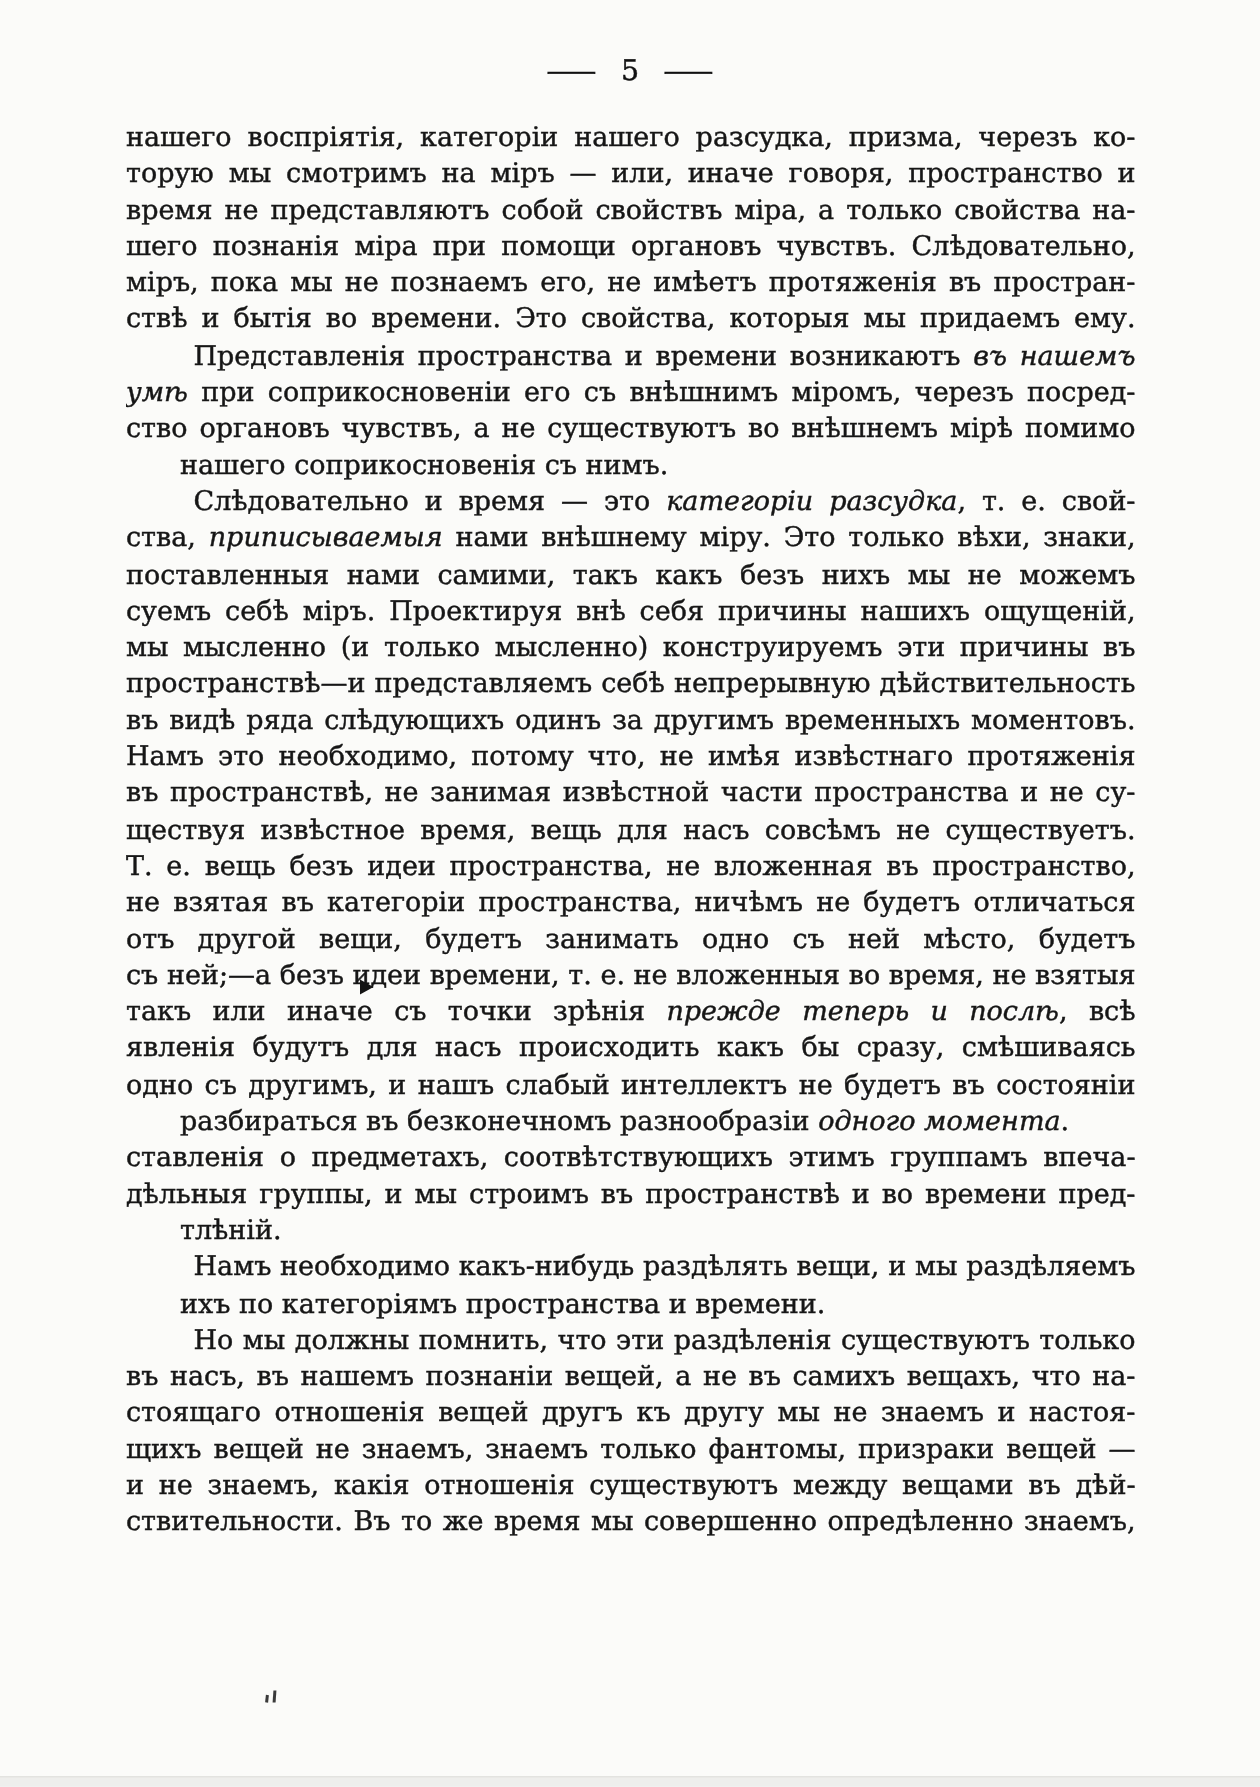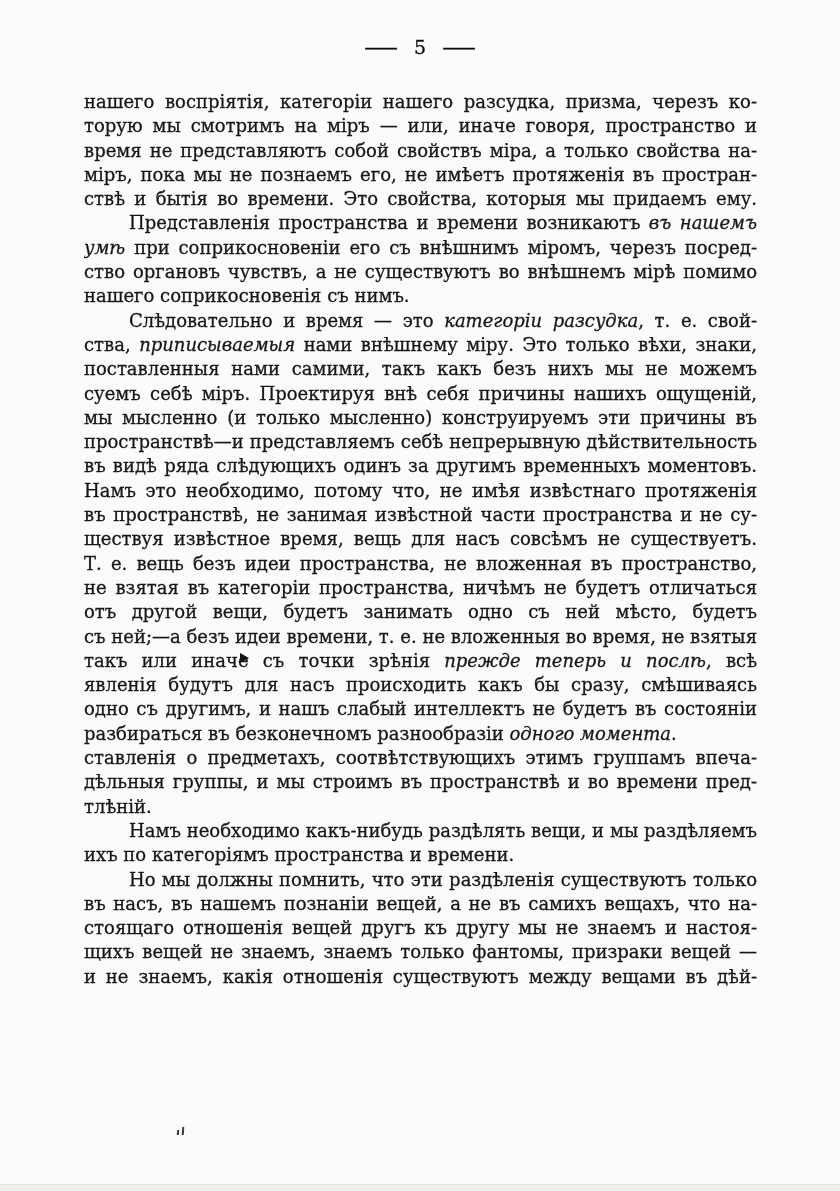--- a/index.html
+++ b/index.html
@@ -24,32 +24,32 @@
     margin:0 24px;
     -webkit-text-stroke:0.4px #111;
   }
   .page-header .num {
     display:inline-block;
     font-size:19px;
     -webkit-text-stroke:0.3px #111;
   }
   .text-block {
     position:absolute;
-    left:84px; top:90px; width:673px;
+    left:84px; top:80px; width:673px;
     font-size:18px;
     -webkit-text-stroke:0.3px #1a1a1a;
   }
   .line {
     height:24.3px;
     line-height:24.3px;
     text-align:justify;
     text-align-last:justify;
     overflow:hidden;
   }
-  .line.end { text-align-last:left; }
+  .line.end { text-align-last:left;margin-left:36px; }
   .line.ind { text-indent:45px; }
   .it { font-style:italic; }
   .ink-triangle {
     position:absolute;
     left:240px; top:653px;
     width:0; height:0;
     border-left:9px solid #141414;
     border-top:5px solid transparent;
     border-bottom:5px solid transparent;
   }
@@ -76,20 +76,21 @@
 <div class="page">
 
   <div class="page-header">
     <span class="dash">—</span><span class="num">5</span><span class="dash">—</span>
   </div>
 
   <div class="text-block">
       <div class="line"><span>нашего воспріятія, категоріи нашего разсудка, призма, черезъ ко-</span></div>
       <div class="line"><span>торую мы смотримъ на міръ — или, иначе говоря, пространство и</span></div>
       <div class="line"><span>время не представляютъ собой свойствъ міра, а только свойства на-</span></div>
+      <div class="line"><span>шего познанія міра при помощи органовъ чувствъ. Слѣдовательно,</span></div>
       <div class="line"><span>міръ, пока мы не познаемъ его, не имѣетъ протяженія въ простран-</span></div>
       <div class="line"><span>ствѣ и бытія во времени. Это свойства, которыя мы придаемъ ему.</span></div>
       <div class="line ind"><span>Представленія пространства и времени возникаютъ </span><span class="it">въ нашемъ</span></div>
       <div class="line"><span class="it">умѣ</span><span> при соприкосновеніи его съ внѣшнимъ міромъ, черезъ посред-</span></div>
       <div class="line"><span>ство органовъ чувствъ, а не существуютъ во внѣшнемъ мірѣ помимо</span></div>
       <div class="line end"><span>нашего соприкосновенія съ нимъ.</span></div>
       <div class="line ind"><span>Слѣдовательно и время — это </span><span class="it">категоріи разсудка</span><span>, т. е. свой-</span></div>
       <div class="line"><span>ства, </span><span class="it">приписываемыя</span><span> нами внѣшнему міру. Это только вѣхи, знаки,</span></div>
       <div class="line"><span>поставленныя нами самими, такъ какъ безъ нихъ мы не можемъ</span></div>
       <div class="line"><span>суемъ себѣ міръ. Проектируя внѣ себя причины нашихъ ощущеній,</span></div>
@@ -110,20 +111,21 @@
       <div class="line"><span>ставленія о предметахъ, соотвѣтствующихъ этимъ группамъ впеча-</span></div>
       <div class="line"><span>дѣльныя группы, и мы строимъ въ пространствѣ и во времени пред-</span></div>
       <div class="line end"><span>тлѣній.</span></div>
       <div class="line ind"><span>Намъ необходимо какъ-нибудь раздѣлять вещи, и мы раздѣляемъ</span></div>
       <div class="line end"><span>ихъ по категоріямъ пространства и времени.</span></div>
       <div class="line ind"><span>Но мы должны помнить, что эти раздѣленія существуютъ только</span></div>
       <div class="line"><span>въ насъ, въ нашемъ познаніи вещей, а не въ самихъ вещахъ, что на-</span></div>
       <div class="line"><span>стоящаго отношенія вещей другъ къ другу мы не знаемъ и настоя-</span></div>
       <div class="line"><span>щихъ вещей не знаемъ, знаемъ только фантомы, призраки вещей —</span></div>
       <div class="line"><span>и не знаемъ, какія отношенія существуютъ между вещами въ дѣй-</span></div>
+      <div class="line"><span>ствительности. Въ то же время мы совершенно опредѣленно знаемъ,</span></div>
     </div>
 
   <div class="ink-triangle"></div>
 
   <div class="ink-speck">
     <div class="bar1"></div>
     <div class="bar2"></div>
   </div>
 
   <div class="scan-edge-bottom"></div>

